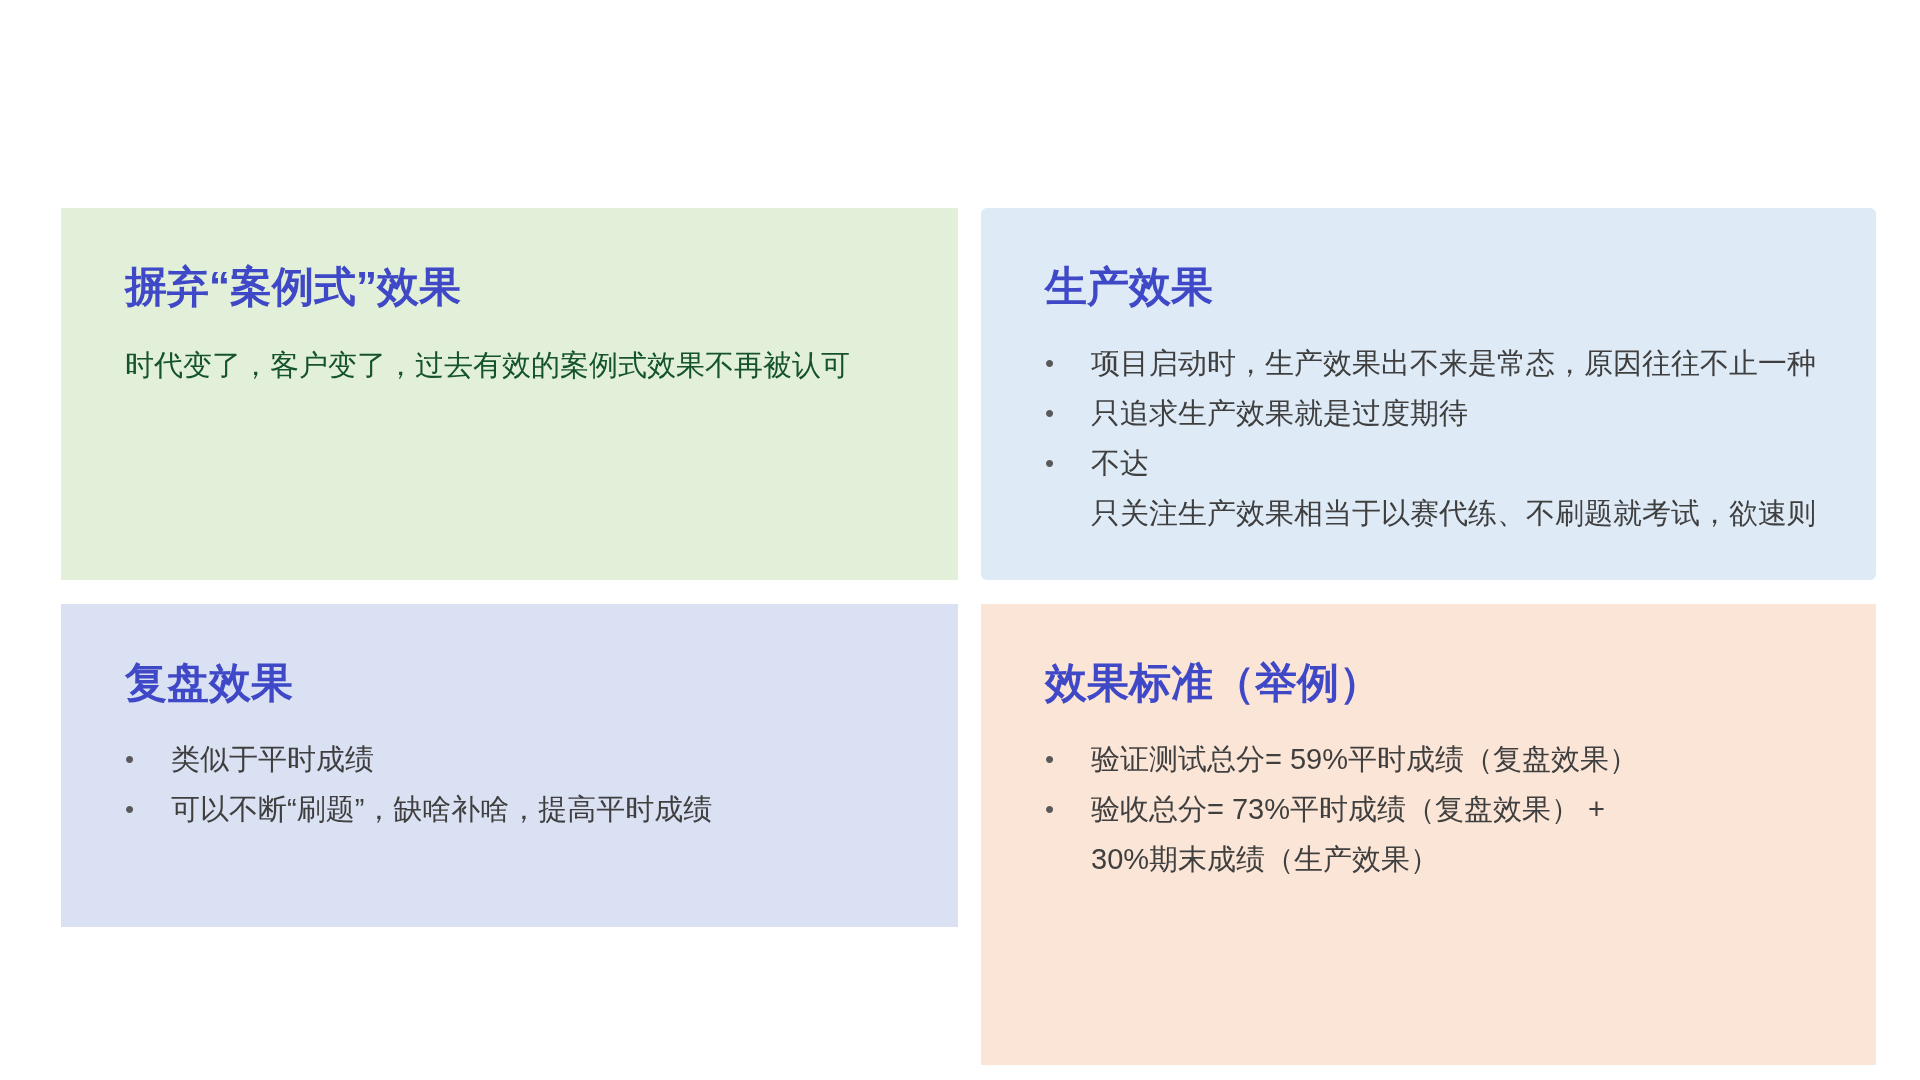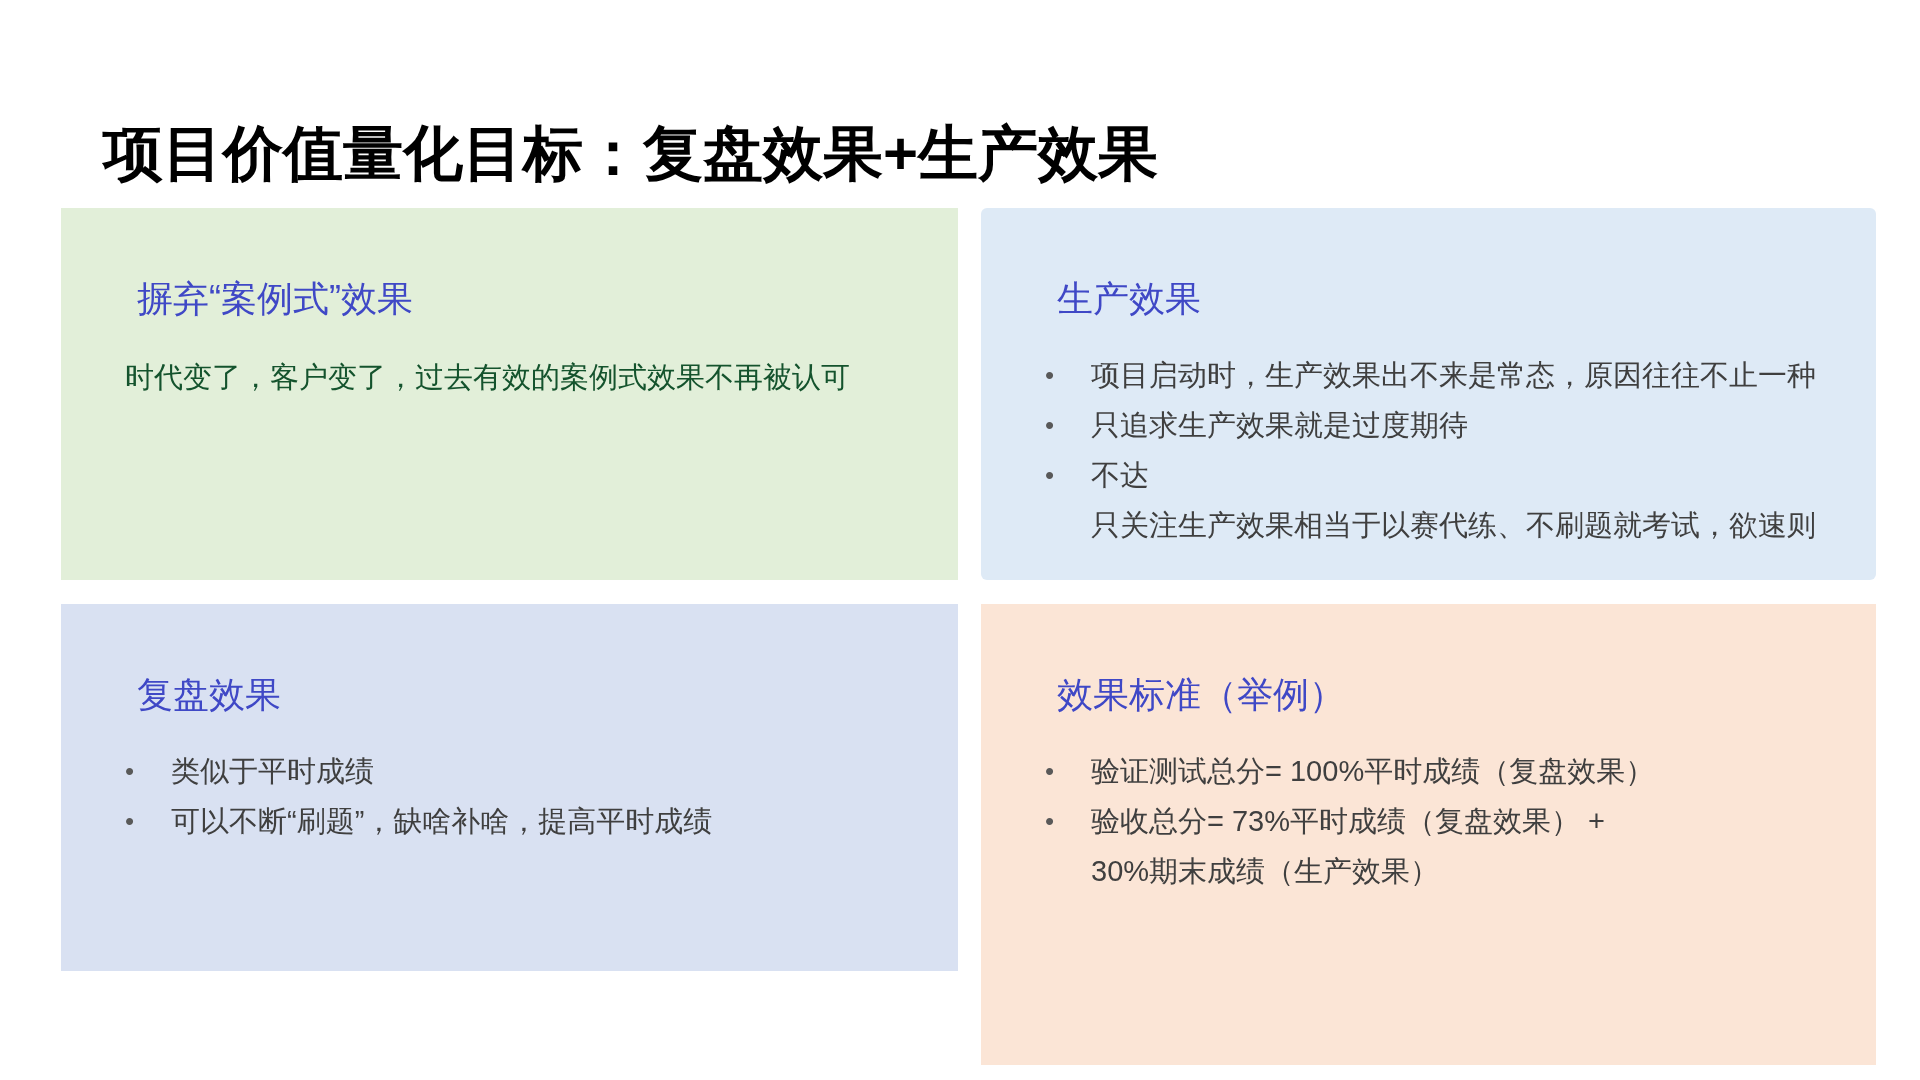--- a/index.html
+++ b/index.html
@@ -25,28 +25,28 @@
     color: #000000;
     white-space: nowrap;
   }
   .card {
     position: absolute;
     box-sizing: border-box;
     padding: 52px 50px 0 64px;
   }
   .card-1 { left: 61px;  top: 208px; width: 897px; height: 372px; }
   .card-2 { left: 981px; top: 208px; width: 895px; height: 372px; }
-  .card-3 { left: 61px;  top: 604px; width: 897px; height: 367px; }
+  .card-3 { left: 61px;  top: 604px; width: 897px; height: 323px; }
   .card-4 { left: 981px; top: 604px; width: 895px; height: 461px; }
   .card-heading {
-    font-size: 36px;
+    font-size: 42px;
     line-height: 54px;
-    font-weight: 400;
+    font-weight: 700;
     color: #3F48C6;
-    margin: 12px;
+    margin: 0;
     white-space: nowrap;
   }
   .card-body {
     margin-top: 26px;
     font-size: 29px;
     line-height: 50px;
     color: #14532d;
   }
   ul.bullet-list {
     list-style: none;
@@ -71,21 +71,20 @@
   .bullet-line {
     display: block;
     white-space: nowrap;
   }
 </style>
 </head>
 <body>
 
 <div class="slide">
 
-  <h1 class="slide-title">项目价值量化目标：复盘效果+生产效果</h1>
 
   <div class="card card-1" style="background: rgb(226, 239, 217);">
     <h2 class="card-heading">摒弃“案例式”效果</h2>
     <div class="card-body">时代变了，客户变了，过去有效的案例式效果不再被认可</div>
   </div>
 
   <div class="card card-2" style="background: rgb(222, 234, 246); border-radius: 6px;">
     <h2 class="card-heading">生产效果</h2>
     <ul class="bullet-list">
       <li>
@@ -127,21 +126,21 @@
       </li>
     </ul>
   </div>
 
   <div class="card card-4" style="background: rgb(251, 229, 214);">
     <h2 class="card-heading">效果标准（举例）</h2>
     <ul class="bullet-list">
       <li>
         <span class="bullet-dot">•</span>
         <span class="bullet-text">
-          <span class="bullet-line">验证测试总分= 100%平时成绩（复盘效果）</span>
+          <span class="bullet-line">验证测试总分= 59%平时成绩（复盘效果）</span>
         </span>
       </li>
       <li>
         <span class="bullet-dot">•</span>
         <span class="bullet-text">
           <span class="bullet-line">验收总分=  73%平时成绩（复盘效果） +</span>
           <span class="bullet-line">30%期末成绩（生产效果）</span>
         </span>
       </li>
     </ul>

